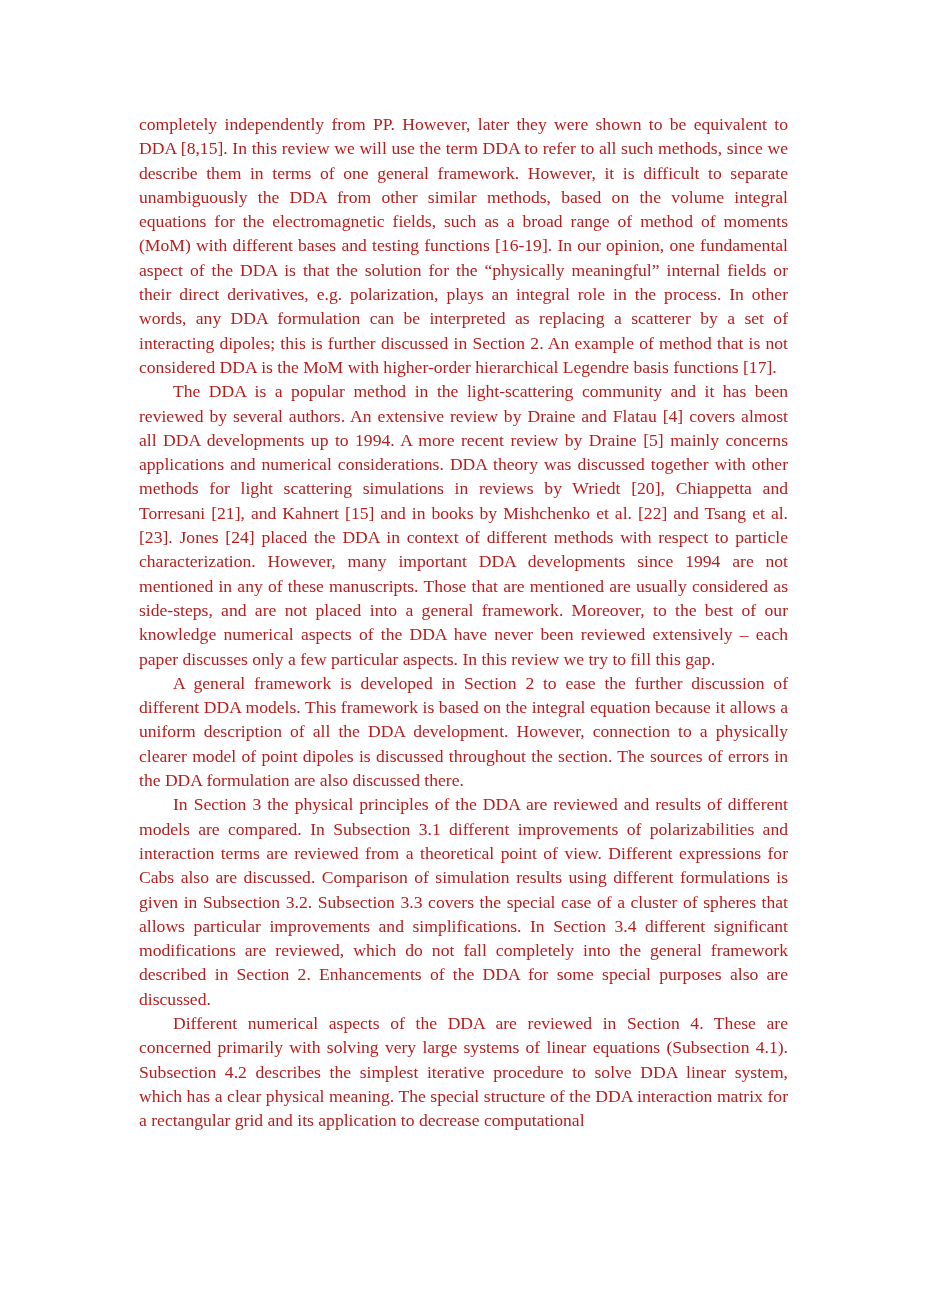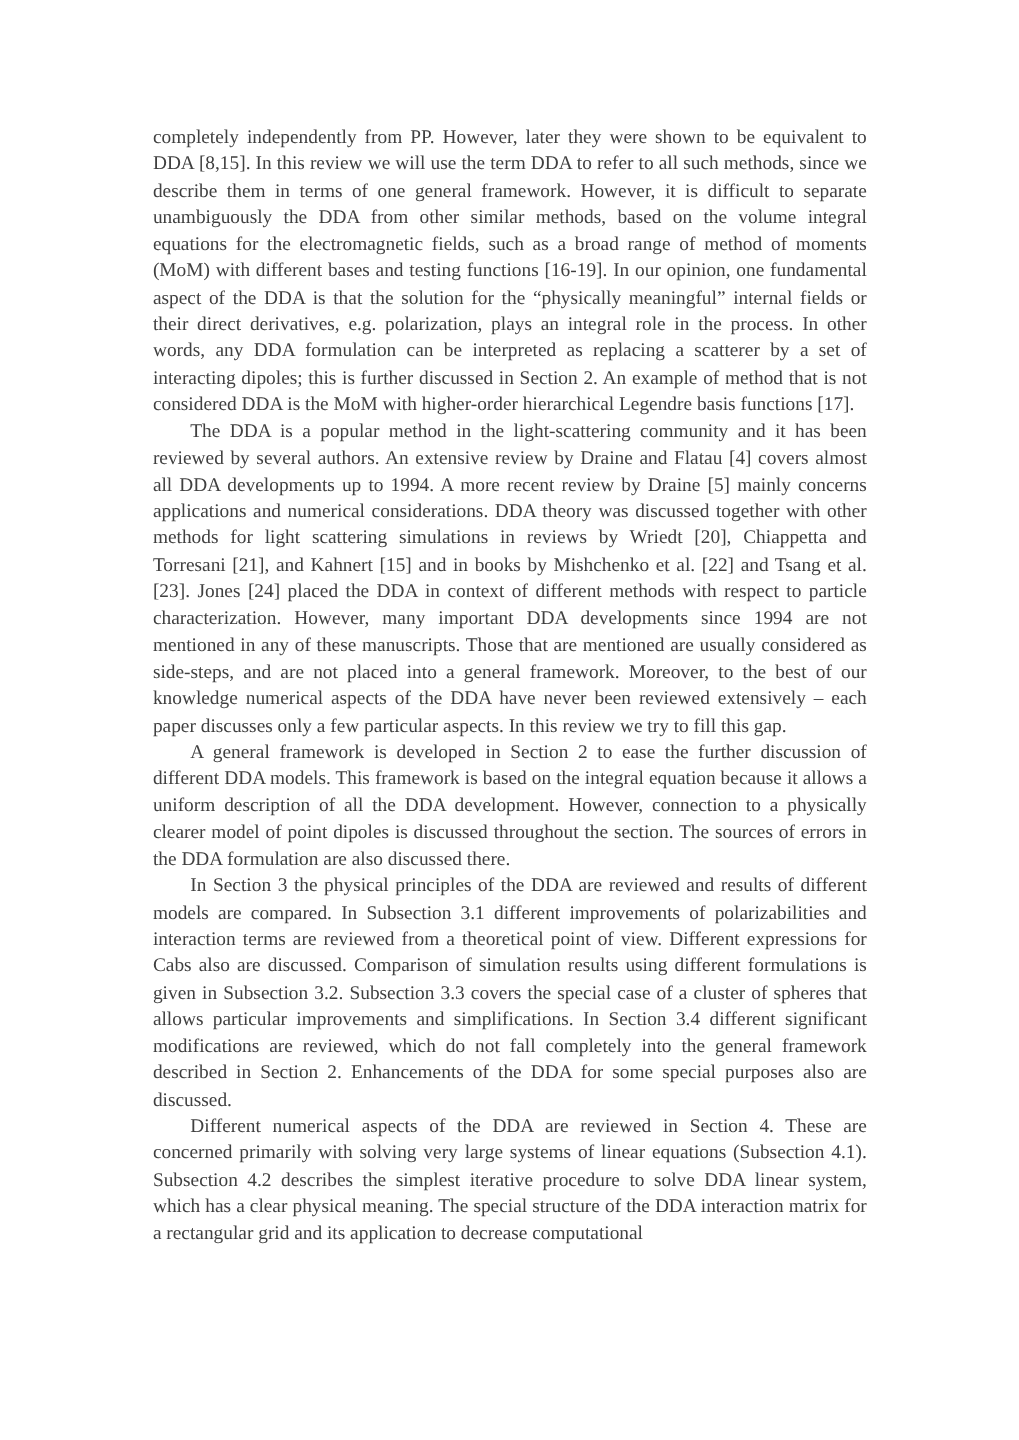--- a/index.html
+++ b/index.html
@@ -22,21 +22,21 @@
     background: #ffffff;
   }
   .text-block {
     position: absolute;
     left: 139px;
     top: 112px;
     width: 649px;
     font-family: "Liberation Serif", "DejaVu Serif", serif;
     font-size: 17.6px;
     line-height: 24.3px;
-    color: #404040;
+    color: #b91c1c;
     text-align: justify;
     letter-spacing: 0;
   }
   .text-block p {
     margin: 0;
     padding: 0;
     text-indent: 34px;
   }
   .text-block p.continuation {
     text-indent: 0;

